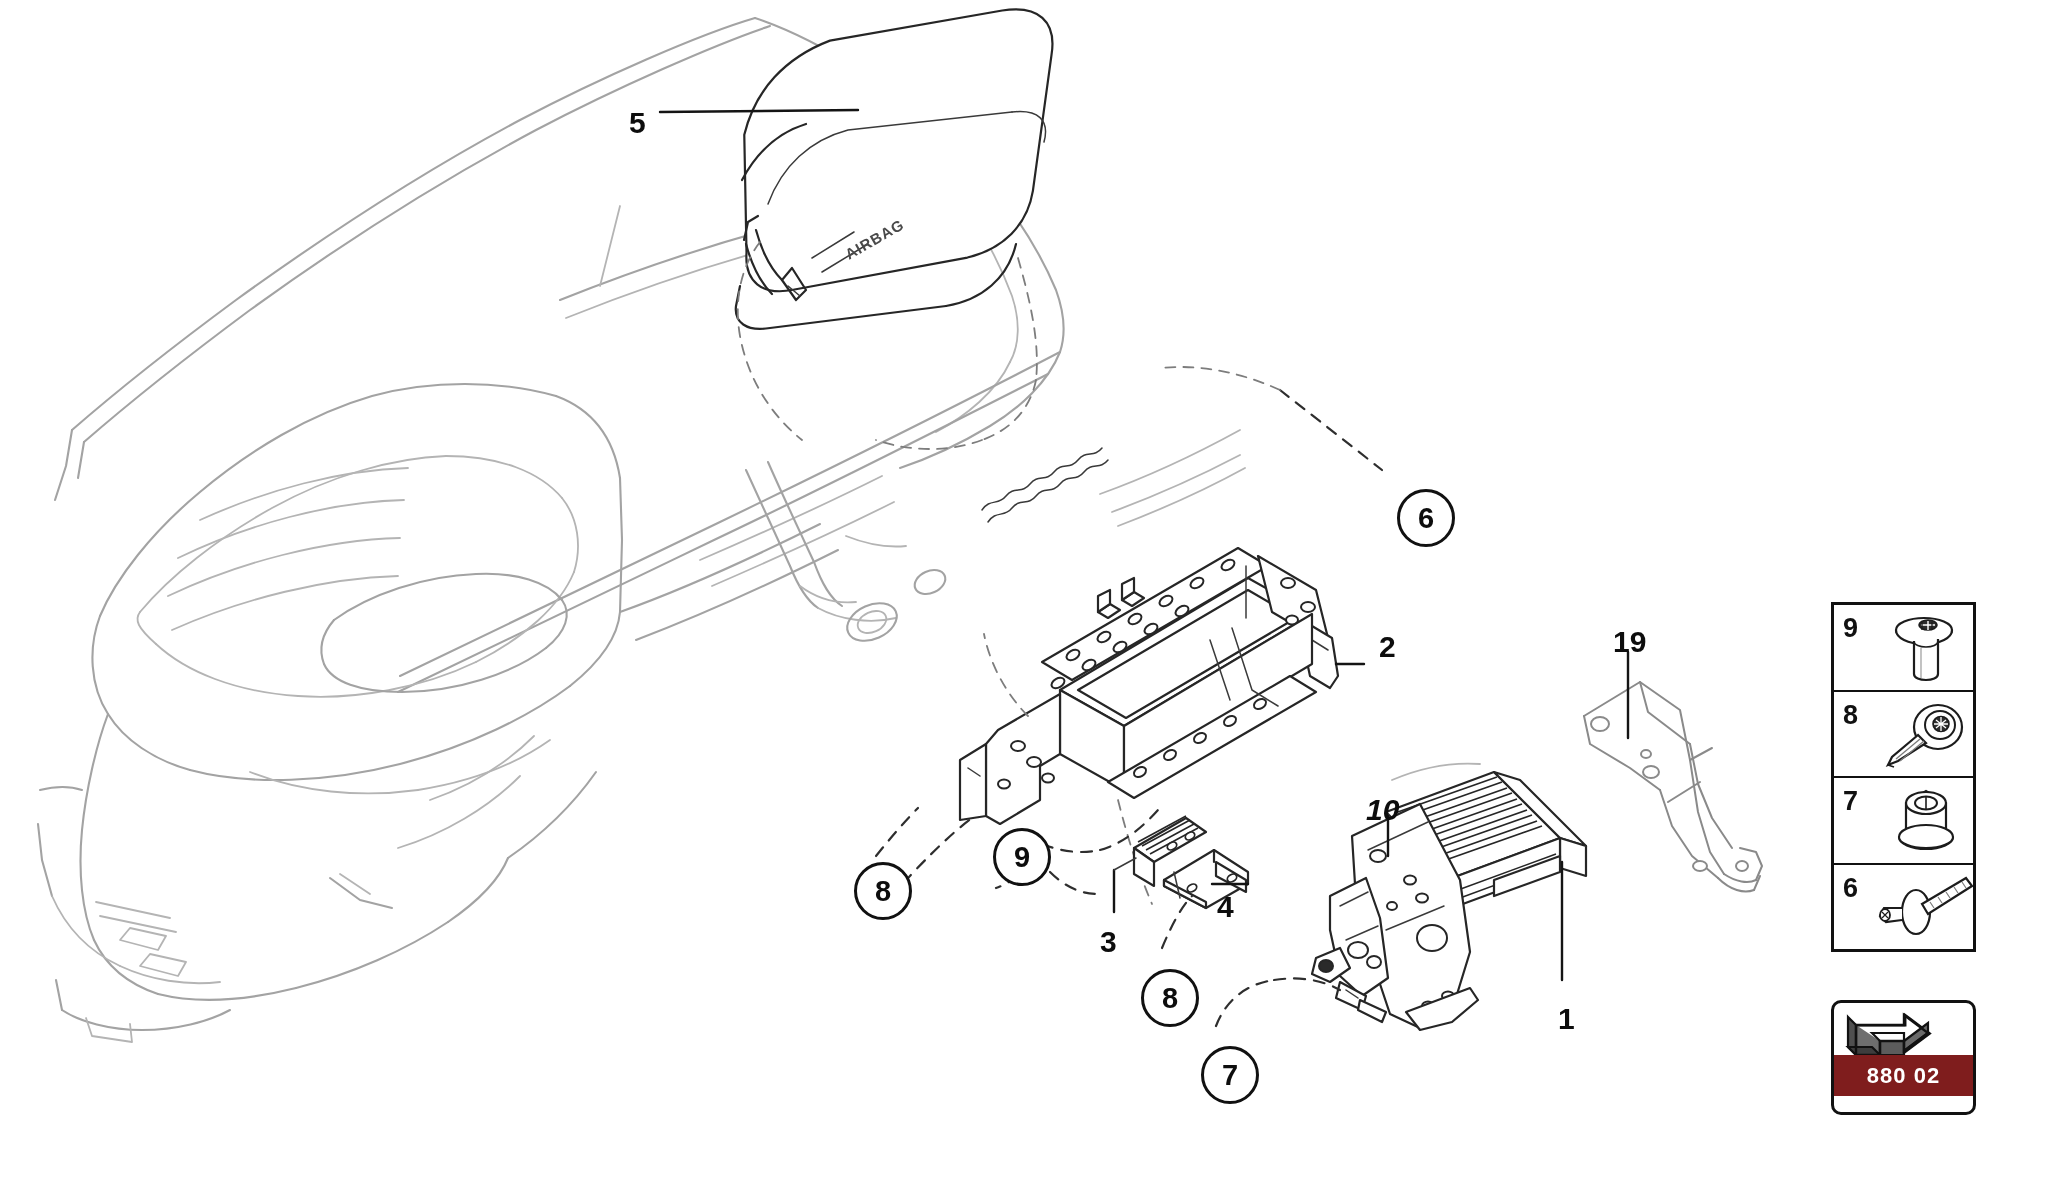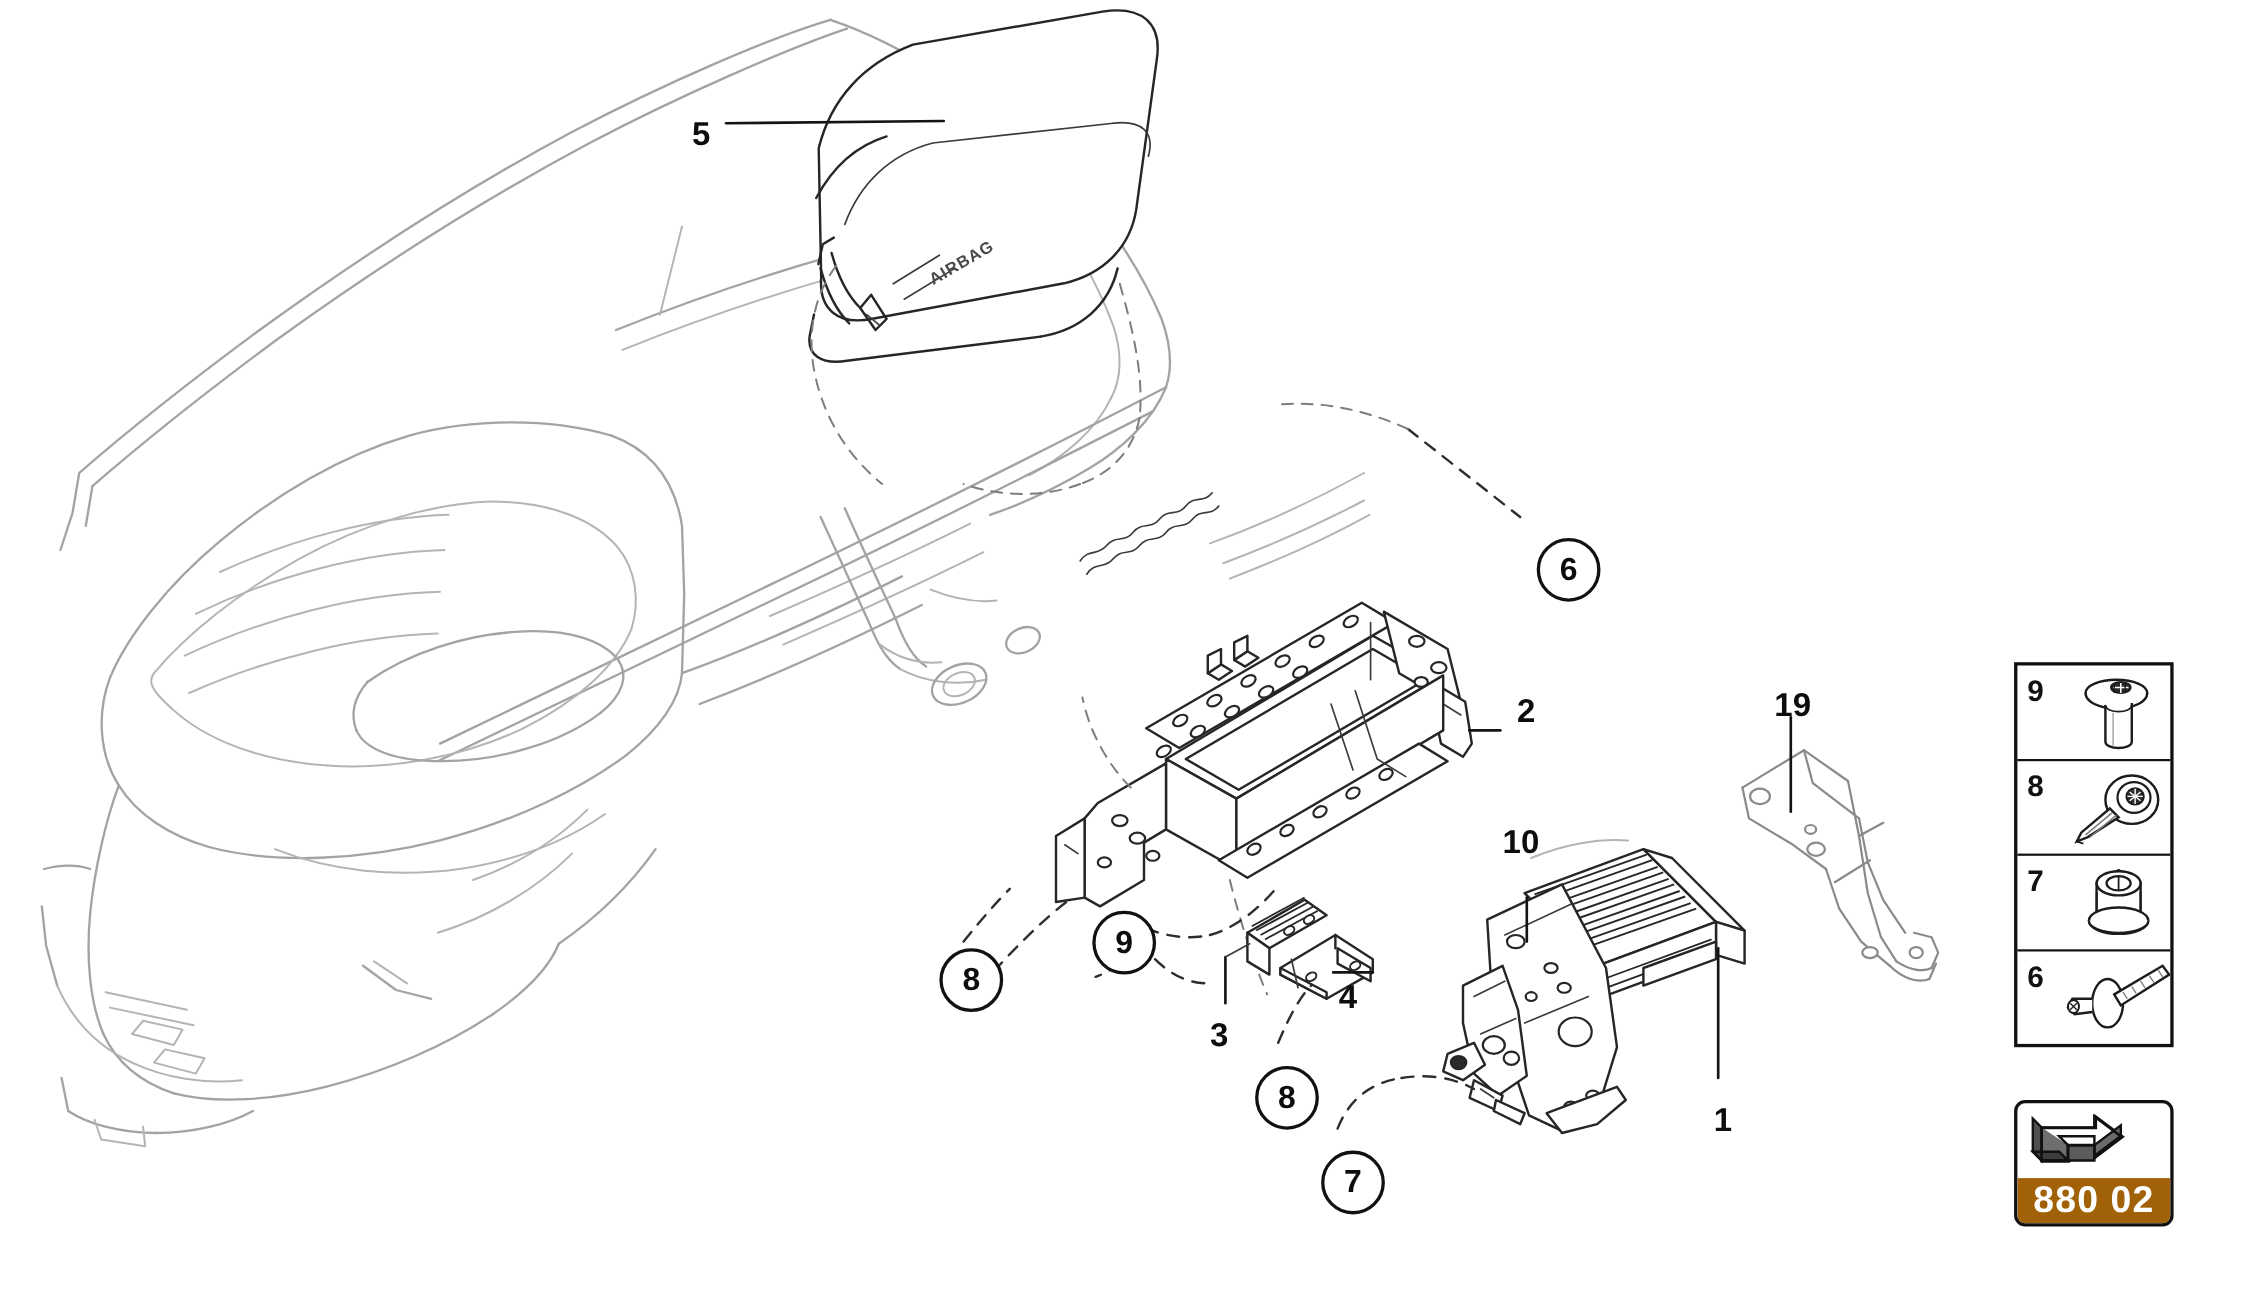--- a/index.html
+++ b/index.html
@@ -67,26 +67,26 @@
     border:3px solid #111;
     border-radius:10px;
     background:#fff;
     box-sizing:border-box;
     overflow:hidden;
   }
   #partnum-art{
     position:absolute;left:0;top:0;width:139px;height:72px;
   }
   #partnum-label{
-    position:absolute;left:0;bottom:0;
+    position:absolute;left:0;bottom:16px;
     width:139px;height:41px;
-    background:#a16207;
+    background:#7f1d1d;
     color:#fff;
     display:flex;align-items:center;justify-content:center;
-    font-weight:bold;font-size:34px;
+    font-weight:bold;font-size:22px;
     letter-spacing:1px;
   }
 </style>
 </head>
 <body>
 
 <div id="stage">
 
   <svg class="svg-layer" viewBox="0 0 2048 1182">
     <defs>
@@ -443,21 +443,21 @@
       <path class="mid" d="M1690,760 L1712,748"></path>
     </g>
 
     <path class="lead" d="M1628,652 L1628,738"></path>
 
   </svg>
 
   <div class="callout" style="left:629px;top:108px;">5</div>
   <div class="callout" style="left:1379px;top:632px;">2</div>
   <div class="callout" style="left:1613px;top:627px;">19</div>
-  <div class="callout" style="left:1366px;top:751px;">10</div>
+  <div class="callout" style="left:1366px;top:795px;font-style:italic;">10</div>
   <div class="callout" style="left:1100px;top:927px;">3</div>
   <div class="callout" style="left:1217px;top:892px;">4</div>
   <div class="callout" style="left:1558px;top:1004px;">1</div>
 
   <div class="circle-callout" style="left:1397px;top:489px;">6</div>
   <div class="circle-callout" style="left:854px;top:862px;">8</div>
   <div class="circle-callout" style="left:993px;top:828px;">9</div>
   <div class="circle-callout" style="left:1141px;top:969px;">8</div>
   <div class="circle-callout" style="left:1201px;top:1046px;">7</div>
 

